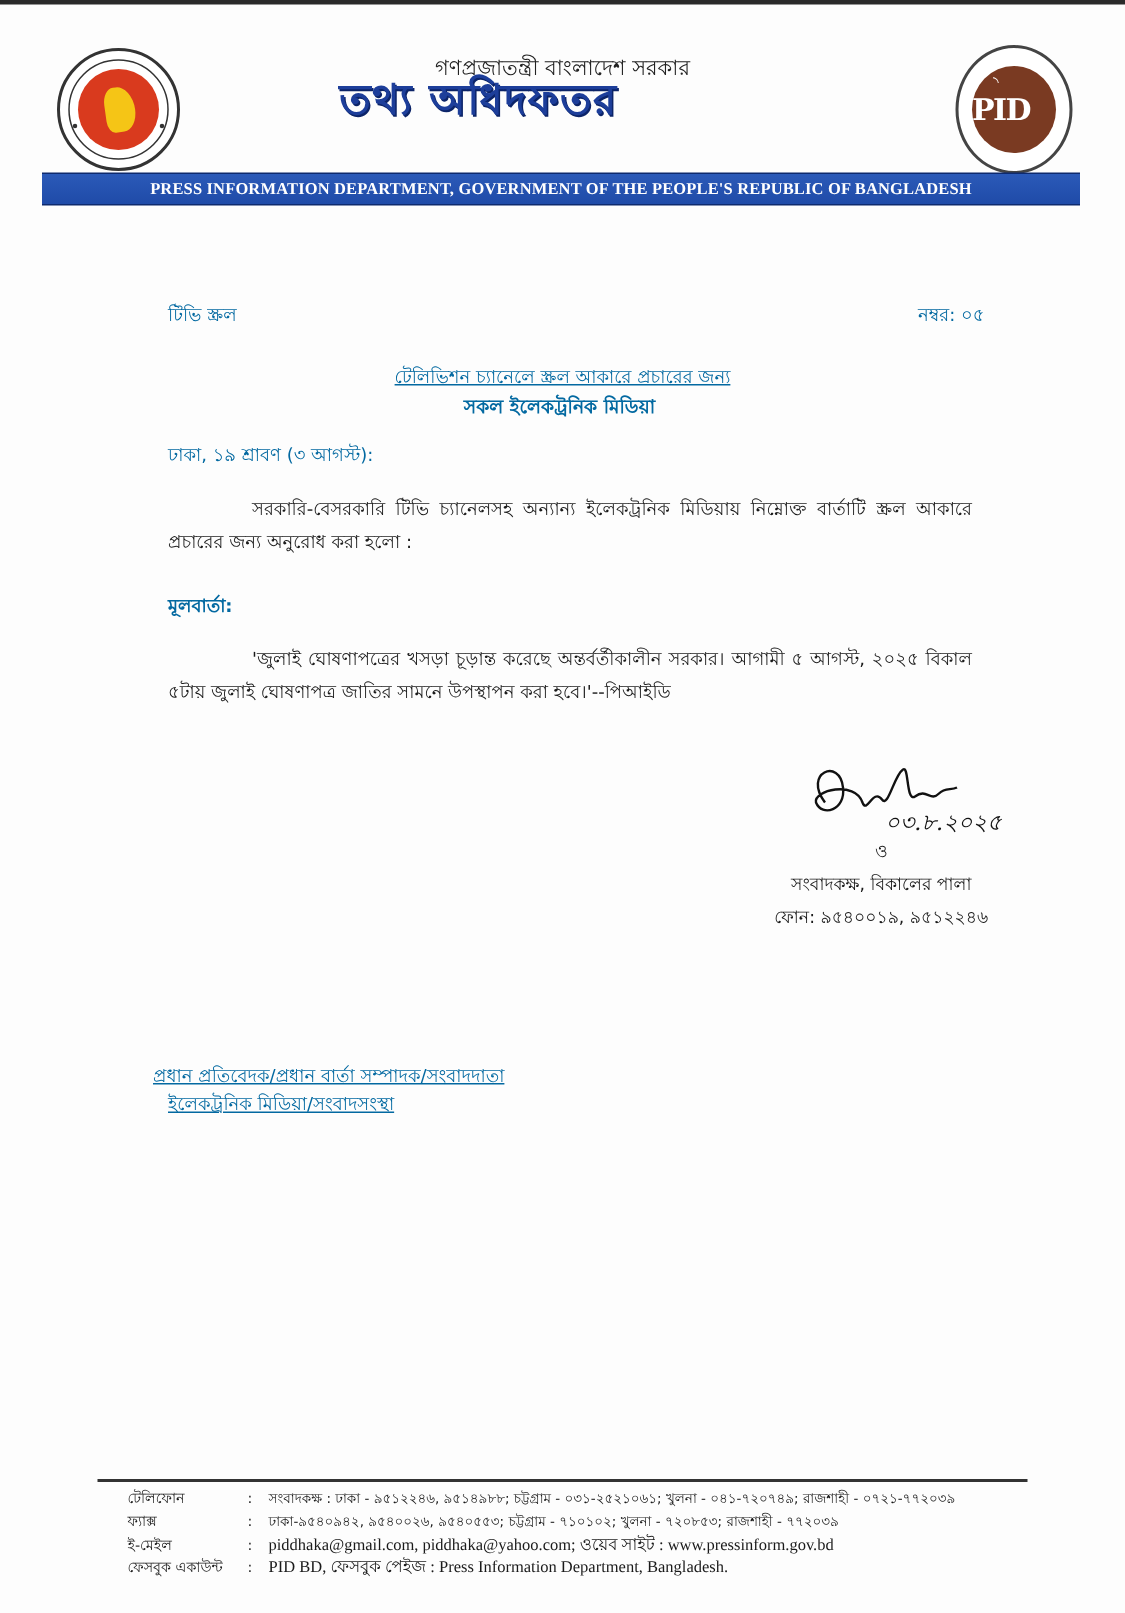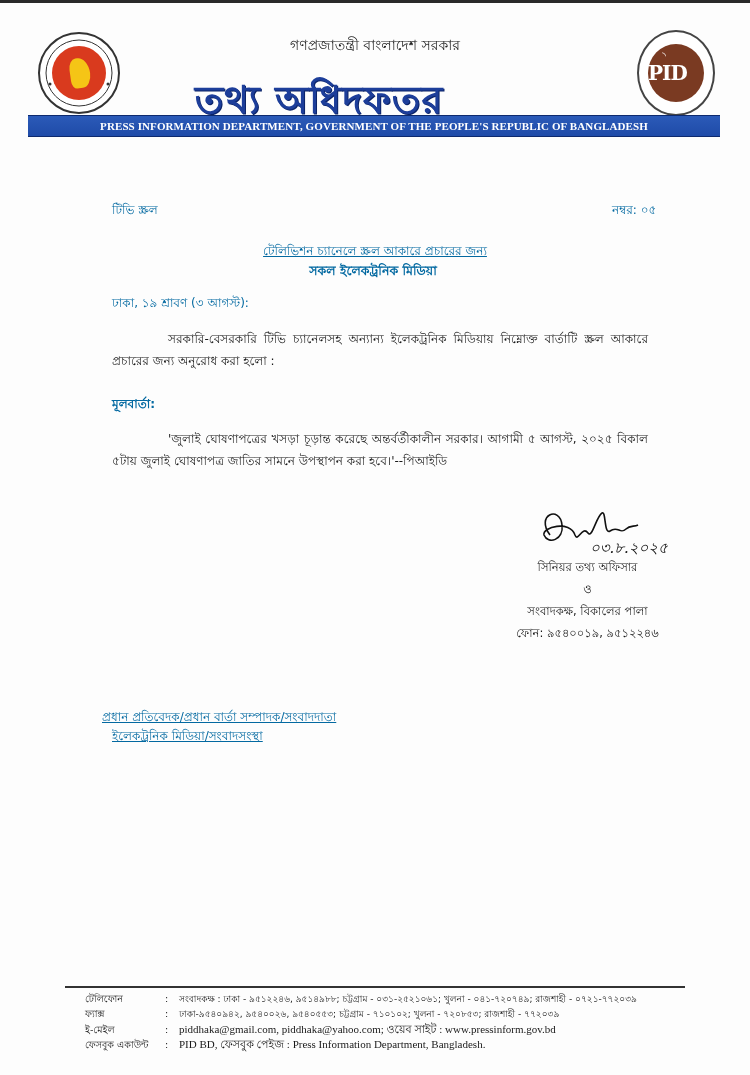--- a/index.html
+++ b/index.html
@@ -23,21 +23,21 @@
 
   .logo-right { position: absolute; left: 637px; top: 30px; width: 78px; height: 86px; border-radius: 50%;
     border: 2px solid #444; background: #fff; box-sizing: border-box; }
   .logo-right .inner { position: absolute; left: 9px; top: 12px; width: 56px; height: 58px; border-radius: 50%;
     background: #7a3a22; }
   .logo-right .pid { position: absolute; left: 0; top: 17px; width: 56px; text-align: left; color: #fff;
     font-family: "DejaVu Serif", serif; font-weight: bold; font-size: 20px; letter-spacing: -1px; }
   .logo-right .wifi { position: absolute; left: 14px; top: 6px; color: #fff; font-size: 10px; }
 
   .gov-line { position: absolute; left: 0; width: 750px; top: 34px; text-align: center; font-size: 14px; color: #222; }
-  .dept-title { position: absolute; left: 0; width: 638px; top: 70px; text-align: center; font-size: 38px;
+  .dept-title { position: absolute; left: 0; width: 638px; top: 45px; text-align: center; font-size: 28px;
     font-weight: bold; color: #1d3e9a; letter-spacing: 1px; text-shadow: 1px 1px 0 #0c2468; }
   .banner { position: absolute; left: 28px; top: 115px; width: 692px; height: 20px;
     background: linear-gradient(#2b5ab8, #1f4ba8); border-top: 1px solid #0e2a6e; border-bottom: 1px solid #0e2a6e;
     color: #fff; font-family: "Liberation Serif", serif; font-weight: bold; font-size: 11px;
     text-align: center; line-height: 20px; letter-spacing: 0.1px; }
 
   
   .t { position: absolute; font-size: 12px; color: #0369a1; white-space: nowrap; }
   .ul { text-decoration: underline; }
   .b { font-weight: bold; }
@@ -97,21 +97,20 @@
 <div class="t b" style="left:112px; top:395px;">মূলবার্তা:</div>
 
 <div class="para" style="left:112px; top:428px; width:536px; text-indent:56px;">'জুলাই ঘোষণাপত্রের খসড়া চূড়ান্ত করেছে অন্তর্বর্তীকালীন সরকার। আগামী ৫ আগস্ট, ২০২৫ বিকাল ৫টায় জুলাই ঘোষণাপত্র জাতির সামনে উপস্থাপন করা হবে।'--পিআইডি</div>
 
 <svg class="sig" viewBox="0 0 140 50">
   <path d="M20 30 C 5 10, 30 0, 32 20 C 34 35, 18 40, 14 30 C 12 22, 40 15, 45 30 C 48 38, 52 20, 58 28 C 62 34, 66 12, 72 8 C 76 5, 74 30, 80 26 C 88 20, 90 30, 96 24 C 100 20, 104 22, 108 20" fill="none" stroke="#111" stroke-width="1.6"></path>
 </svg>
 <div class="sign-date">০৩.৮.২০২৫</div>
 
 <div class="sign-block">
-  <div>সিনিয়র তথ্য অফিসার</div>
   <div>ও</div>
   <div>সংবাদকক্ষ, বিকালের পালা</div>
   <div>ফোন: ৯৫৪০০১৯, ৯৫১২২৪৬</div>
 </div>
 
 <div class="t ul" style="left:102px; top:708px;">প্রধান প্রতিবেদক/প্রধান বার্তা সম্পাদক/সংবাদদাতা</div>
 <div class="t ul" style="left:112px; top:727px;">ইলেকট্রনিক মিডিয়া/সংবাদসংস্থা</div>
 
 <div class="footer-rule"></div>
 

